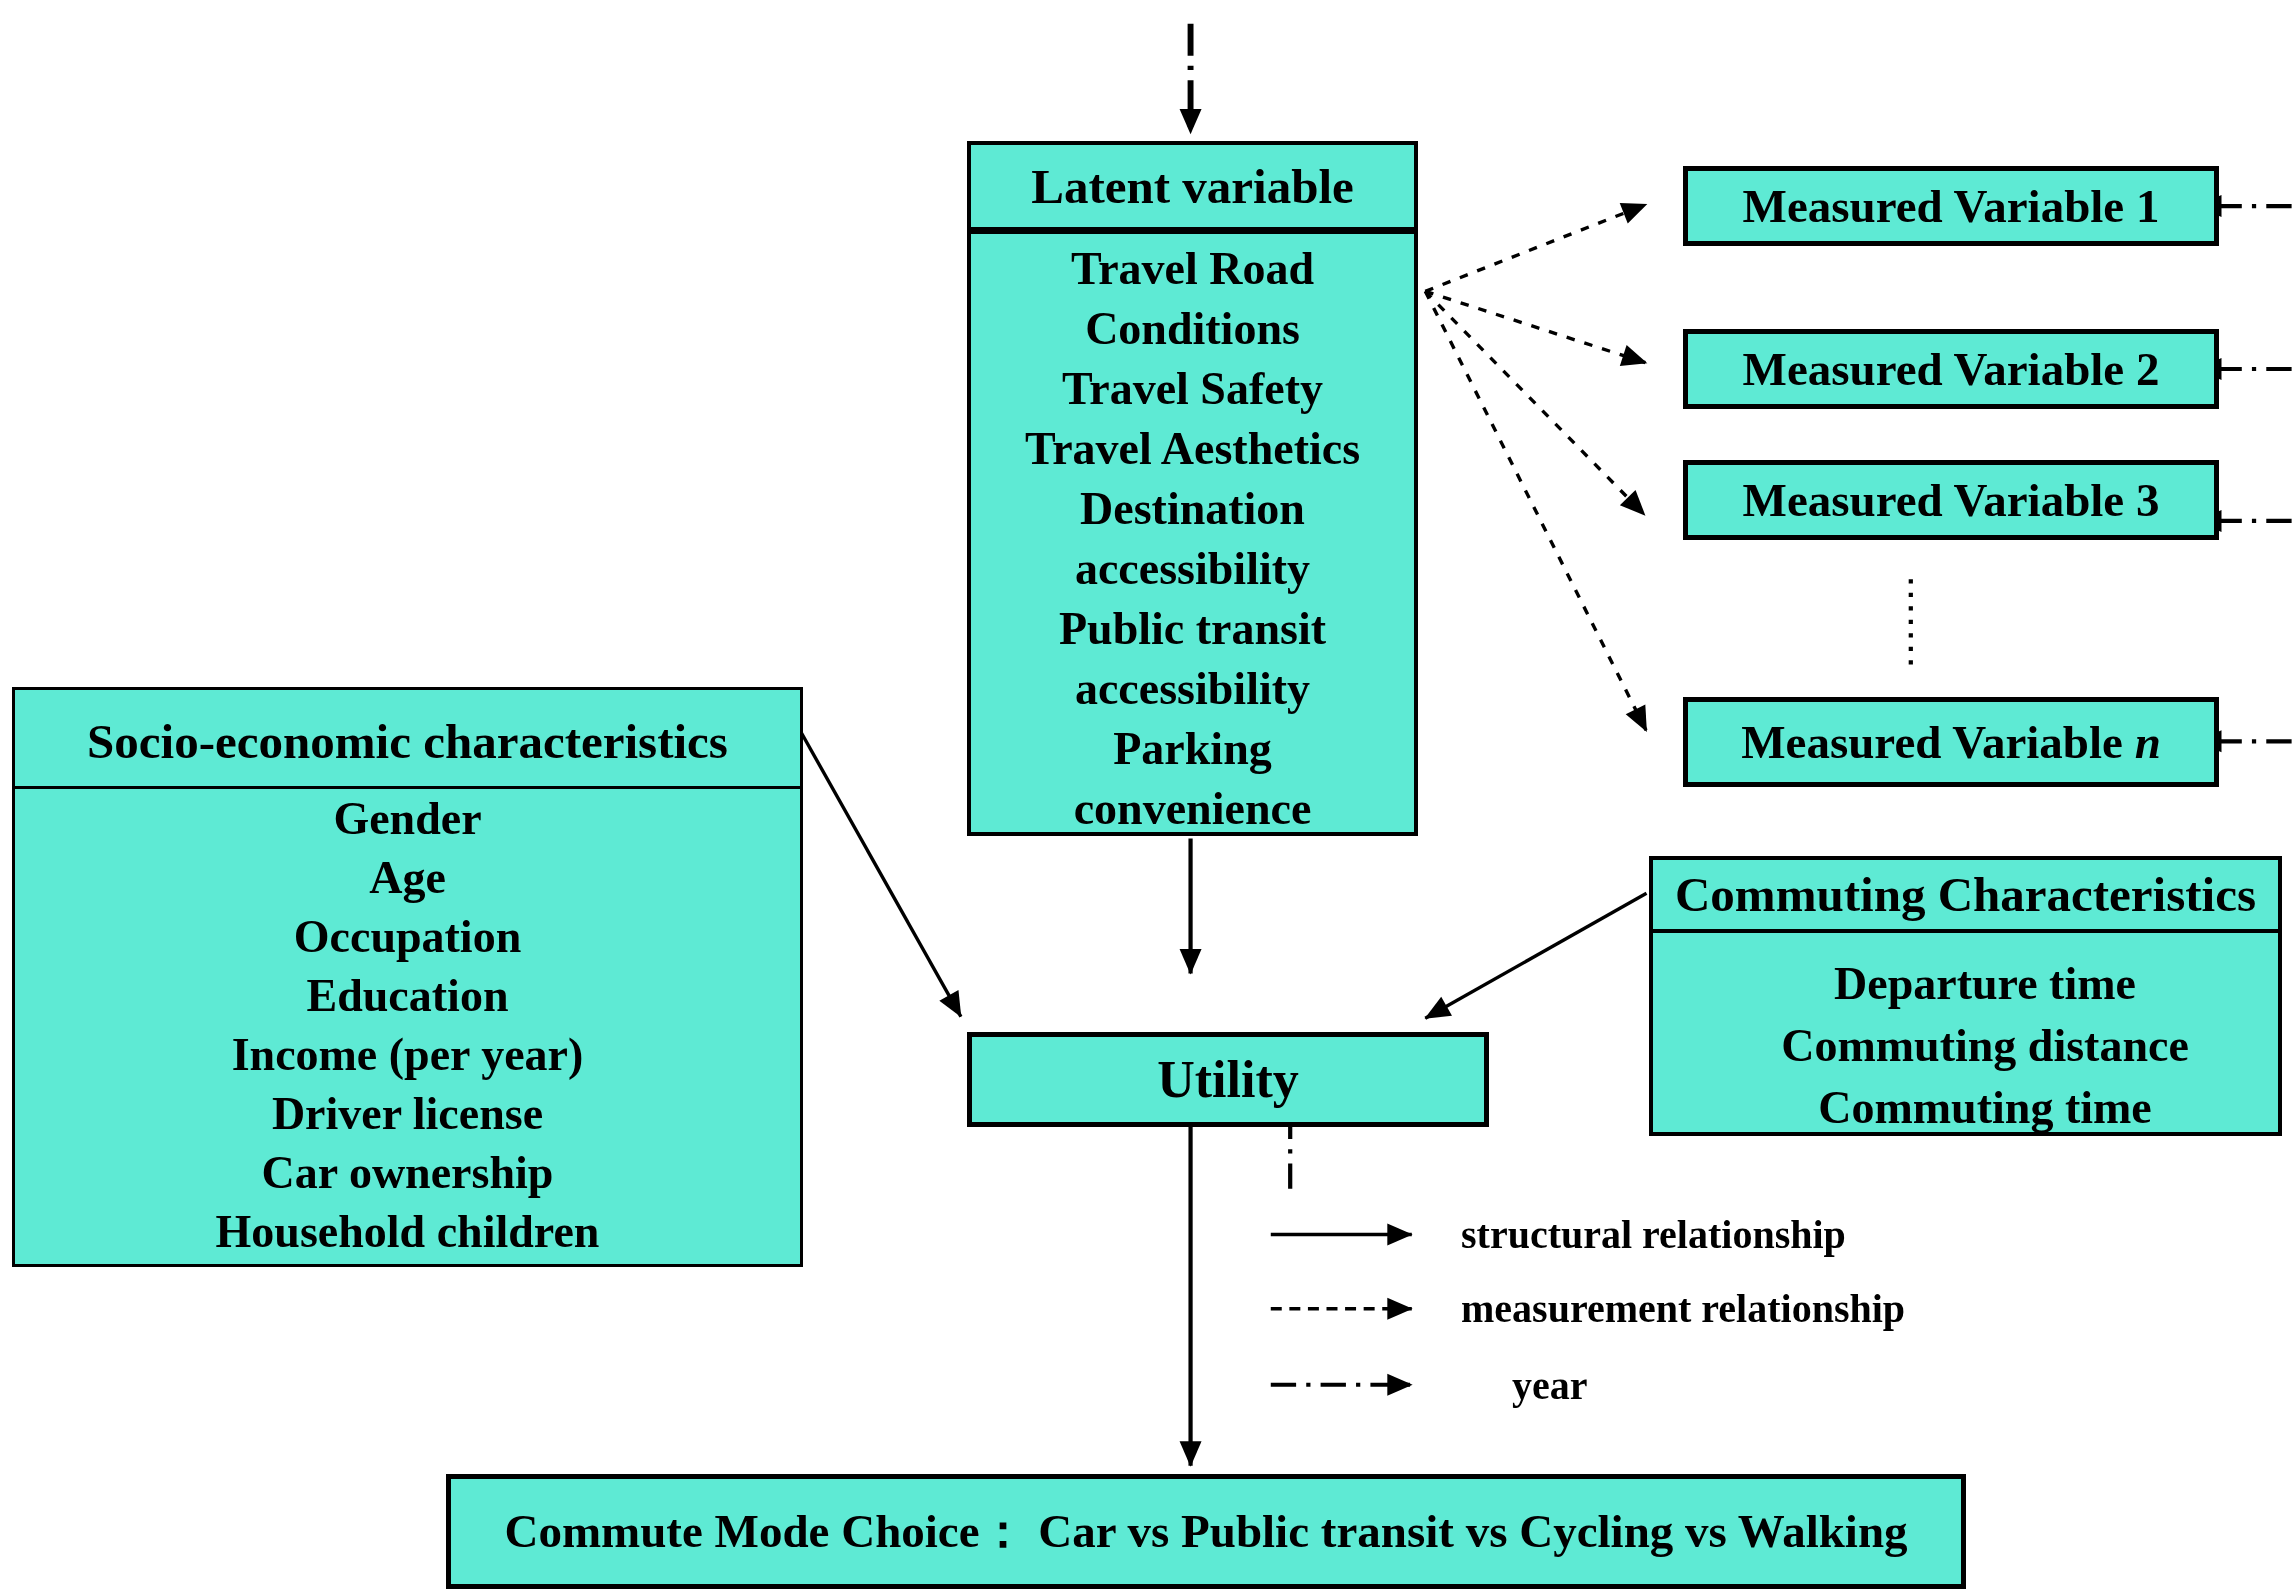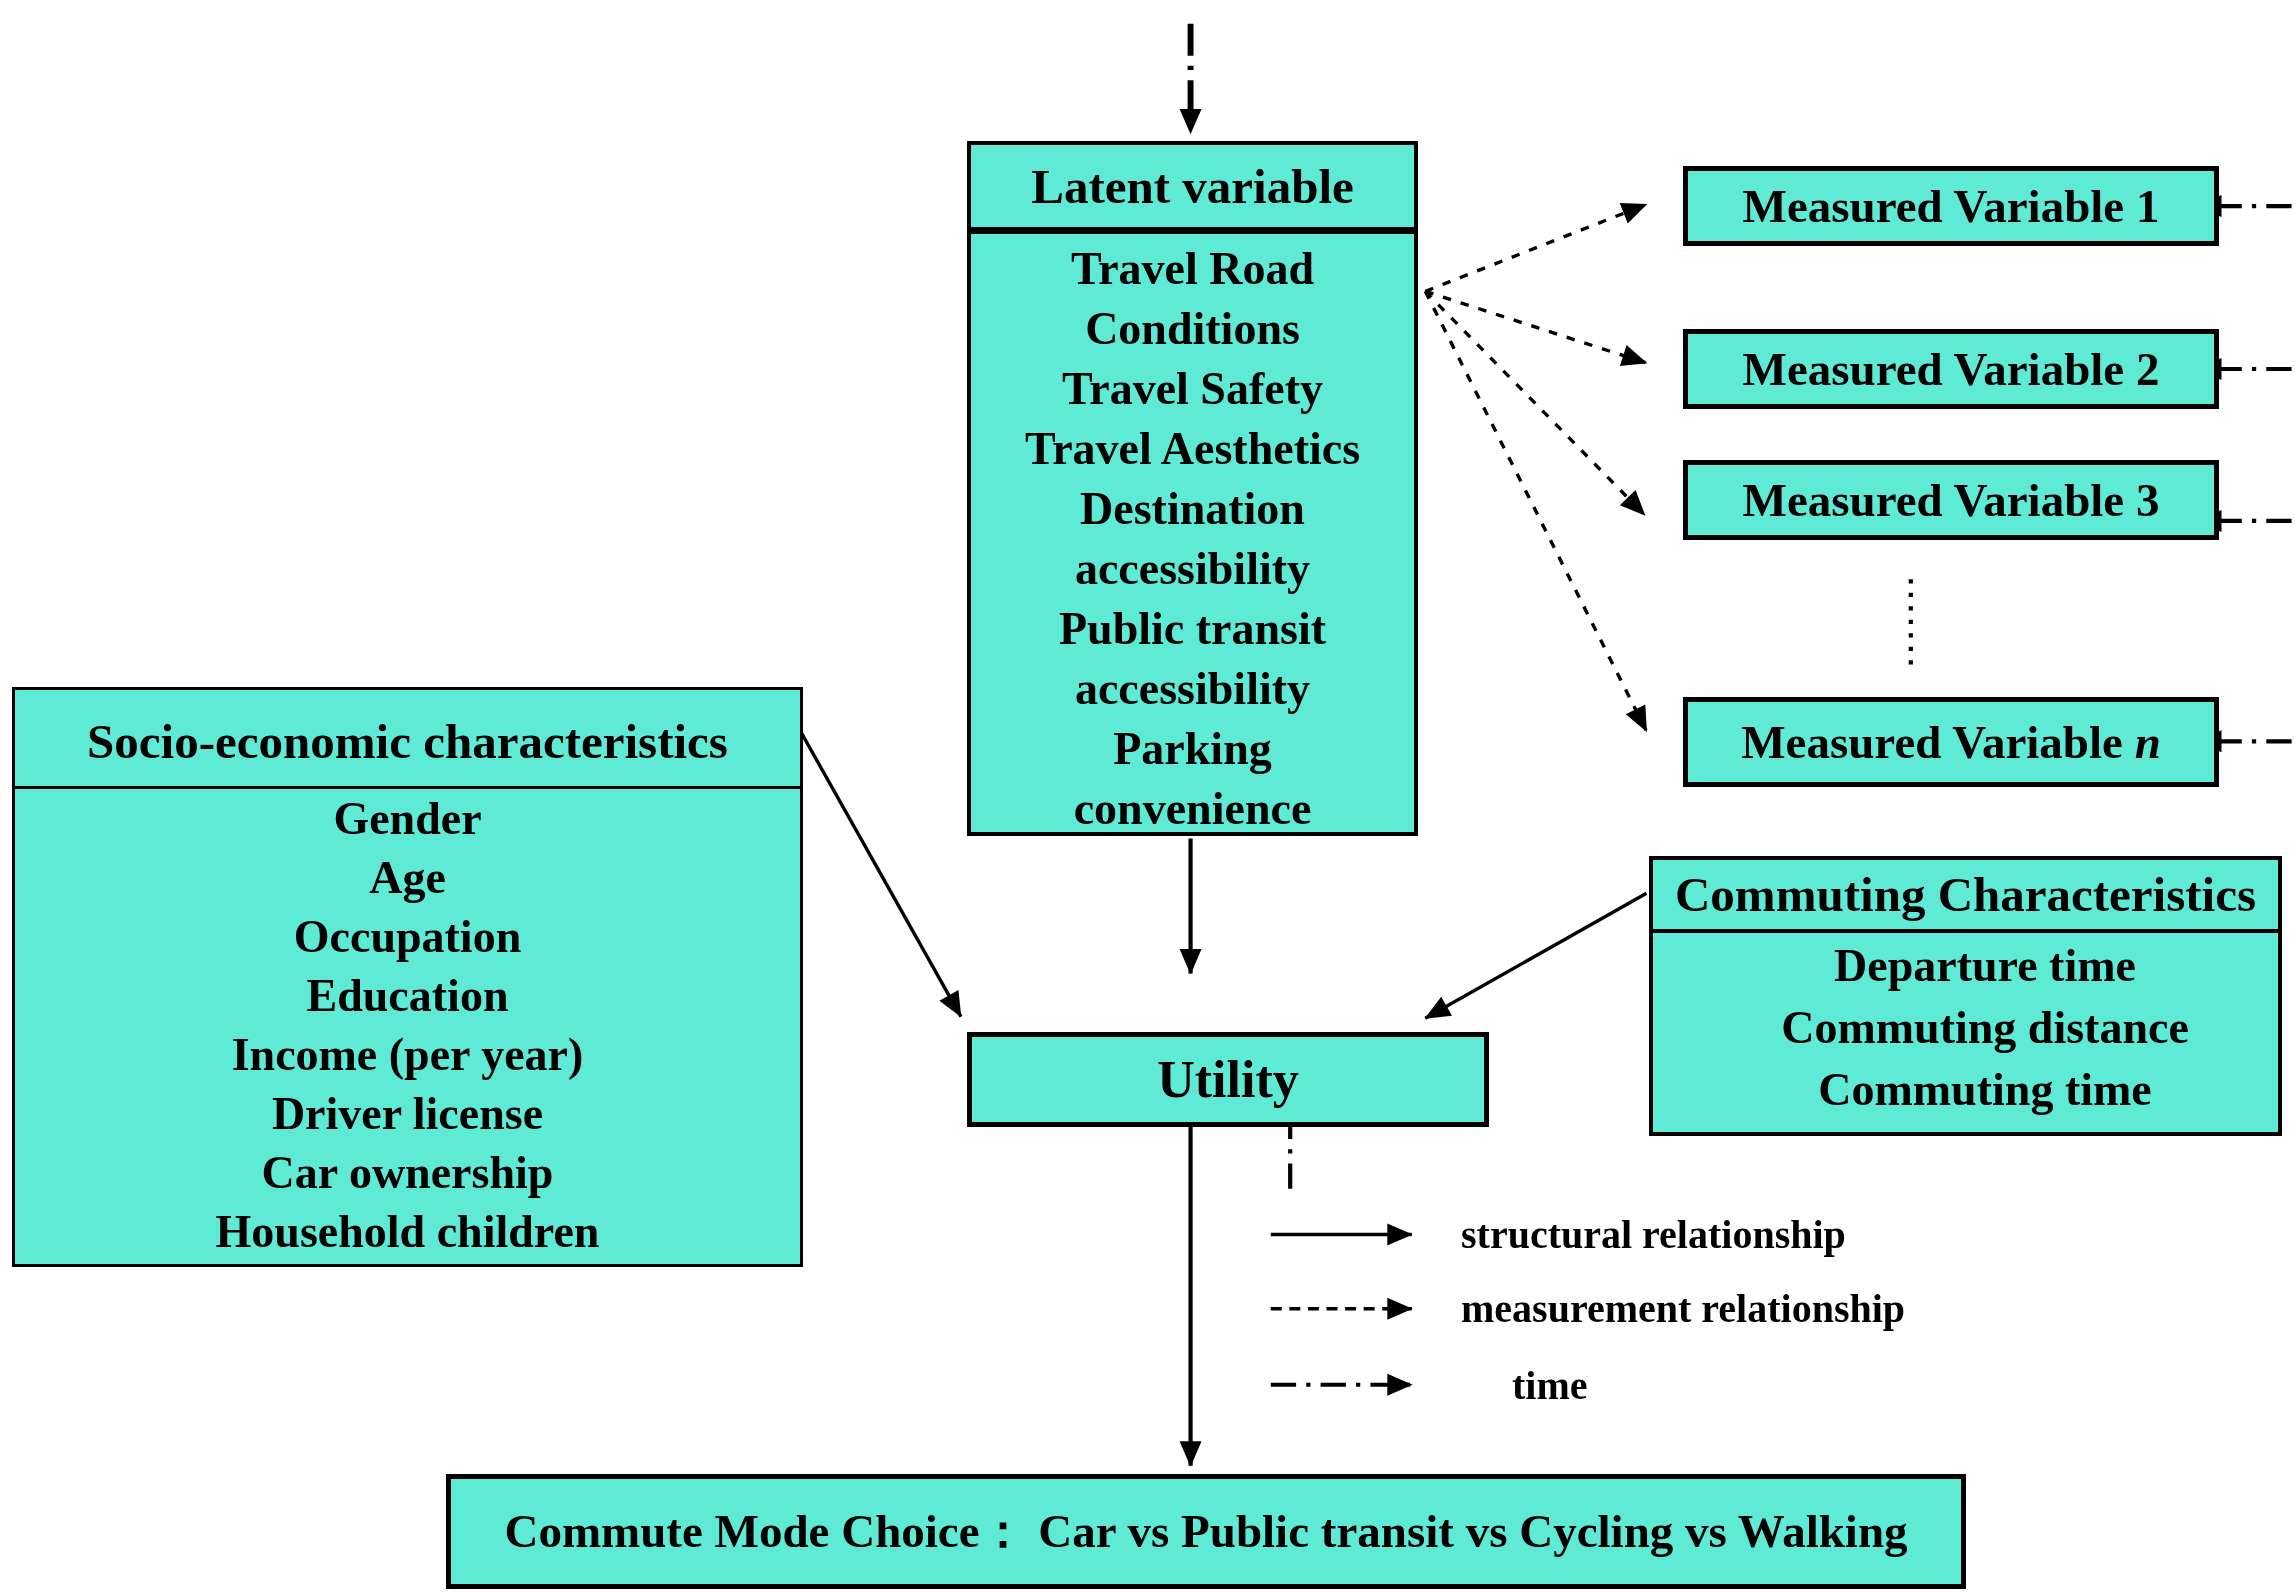--- a/index.html
+++ b/index.html
@@ -22,21 +22,21 @@
   #latent   { left:967px; top:141px;  width:451px;  height:695px; }
   #latent .hdr { height:89px; border-bottom-width:7.6px; }
   #latent .items { padding:5px 35px 0 35px; line-height:60px; }
 
   #socio    { left:12px;   top:687px;  width:791px;  height:580px; border-width:3.4px; }
   #socio .hdr { height:92px; border-bottom-width:3.4px;margin-top:7px; }
   #socio .items { padding-top:0; line-height:59px; }
 
   #commuting{ left:1649px; top:856px; width:633px;  height:280px; }
   #commuting .hdr { height:73px; }
-  #commuting .items { padding-top:2px; line-height:62px;margin-left:39px; }
+  #commuting .items { padding-top:20px; line-height:62px;margin-left:39px; }
 
   .mv { left:1657px; width:536px; height:80px; border-width:5px; font-size:47px;margin-left:26px; }
   #mv1 { top:166px; } #mv2 { top:329px; } #mv3 { top:460px;align-items:center; }
   #mvn { top:697px; height:90px; }
 
   #utility  { left:967px; top:1032px; width:522px;  height:95px; border-width:5px; font-size:52px; }
   #outcome  { left:446px;  top:1474px; width:1520px; height:115px; border-width:5px; font-size:47px; }
 </style>
 </head>
 <body>
@@ -123,14 +123,14 @@
 <div id="utility" class="box center">
   <span>Utility</span>
 </div>
 
 <div id="outcome" class="box center">
   <span>Commute Mode Choice：  Car vs Public transit vs Cycling vs Walking</span>
 </div>
 
 <div class="lgl" style="left:1461px; top:1205px;">structural relationship</div>
 <div class="lgl" style="left:1461px; top:1279px;">measurement relationship</div>
-<div class="lgl" style="left:1512px; top:1356px;">time</div>
+<div class="lgl" style="left:1512px; top:1356px;">year</div>
 
 
 </body></html>

